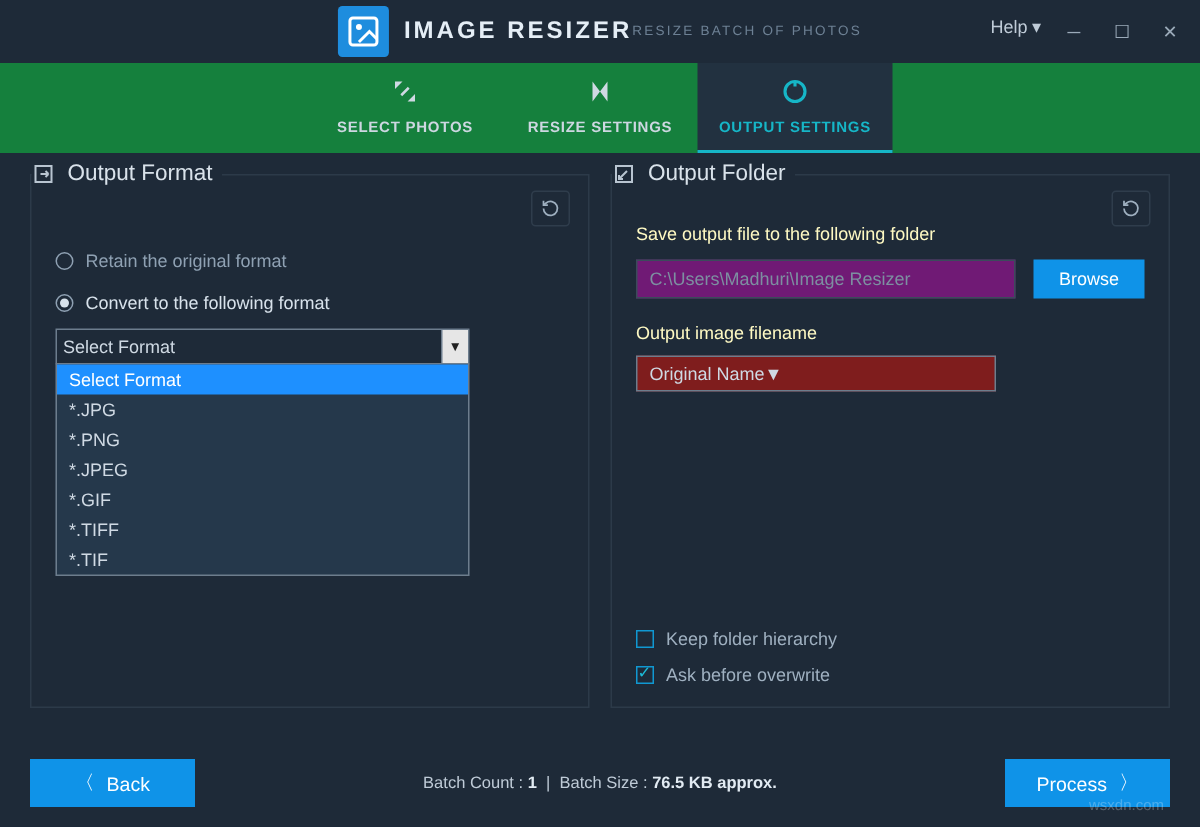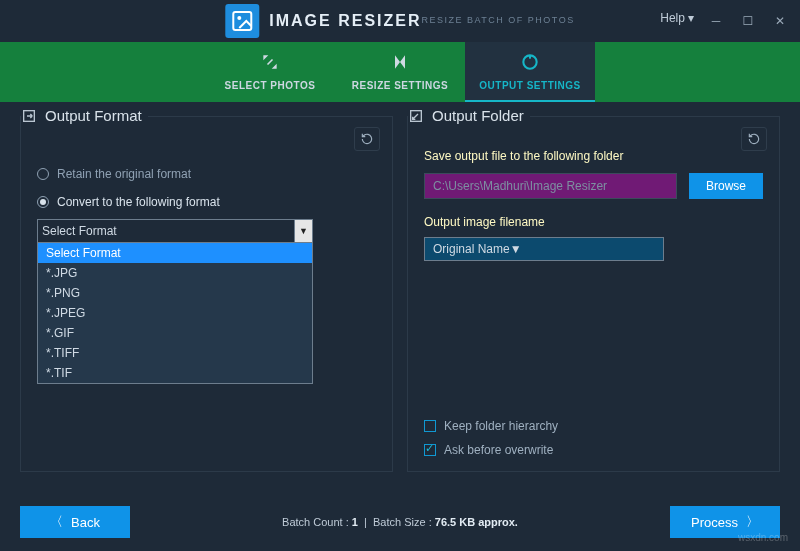--- a/index.html
+++ b/index.html
@@ -41,31 +41,31 @@
   .select { margin-top:10px; height:24px; background:#1e2a38; border:1px solid #6d7d8d; display:flex; align-items:center; padding:0 4px; font-size:12px; color:#cfd9e3; width:276px; position:relative; cursor:pointer;}
   .select .arrow { position:absolute; right:0; top:0; bottom:0; width:18px; border-left:1px solid #6d7d8d; display:flex; align-items:center; justify-content:center; font-size:9px; color:#222; background:#e6e6e6;}
   .dropdown { position:absolute; top:100%; left:-1px; right:-1px; border:1px solid #6d7d8d; background:#25384b; z-index:10; }
   .dropdown .opt { padding:3px 8px; font-size:12px; color:#d0dae4; cursor:pointer;}
   .dropdown .opt.hi { background:#1e90ff; color:#fff; }
   
   .field-label { font-size:12px; color:#fef9c3; margin-top:18px; }
   .row { display:flex; gap:12px; align-items:center; margin-top:10px;}
   .text-input { flex:1; height:26px; border:1px solid #3b4b5b; background:#701a75; padding:0 8px; font-size:12px; color:#7d8fa1; display:flex; align-items:center;}
   .browse-btn { width:74px; height:26px; background:#0f93e8; color:#fff; font-size:12px; border:none; cursor:pointer;}
-  .select2 { margin-top:8px; height:24px; border:1px solid #6d7d8d; display:flex; align-items:center; padding:0 8px; font-size:12px; color:#cfd9e3; width:240px; position:relative; cursor:pointer; background:#0c4a6e;}
+  .select2 { margin-top:8px; height:24px; border:1px solid #6d7d8d; display:flex; align-items:center; padding:0 8px; font-size:12px; color:#cfd9e3; width:240px; position:relative; cursor:pointer; background:#7f1d1d;}
   .checkbox-row { display:flex; align-items:center; gap:8px; font-size:12px; color:#9fb0c0; margin-top:10px; cursor:pointer;}
   .checkbox { width:12px; height:12px; border:1px solid #1098d2; position:relative;}
   .checkbox.checked::after{content:"✓"; position:absolute; top:-3px; left:0; font-size:11px; color:#1cbcd9;}
   .right-bottom { position:absolute; bottom:14px; left:16px; right:16px;}
   
   .footer { position:absolute; bottom:0; left:0; right:0; height:58px; display:flex; align-items:center; justify-content:space-between; padding:0 20px; background:#1e2a38;}
   .btn { height:32px; width:110px; background:#0f93e8; color:#fff; border:none; font-size:13px; display:flex; align-items:center; justify-content:center; gap:8px; cursor:pointer;}
   .footer-center { font-size:11px; color:#bfcbd7; }
   .footer-center b { color:#e2ebf3; font-weight:600;}
-  .watermark { position:absolute; bottom:8px; right:12px; font-size:10px; color:rgba(255,255,255,0.25); z-index:50;margin-top:36px;}
+  .watermark { position:absolute; bottom:8px; right:24px; font-size:10px; color:rgba(255,255,255,0.25); z-index:50;margin-top:36px;}
 </style>
 </head>
 <body>
 
 <div class="window">
 
   <div class="titlebar">
     <div class="logo-block">
       <div class="logo-icon">
         <svg viewBox="0 0 24 24" fill="none" stroke="#fff" stroke-width="2">

